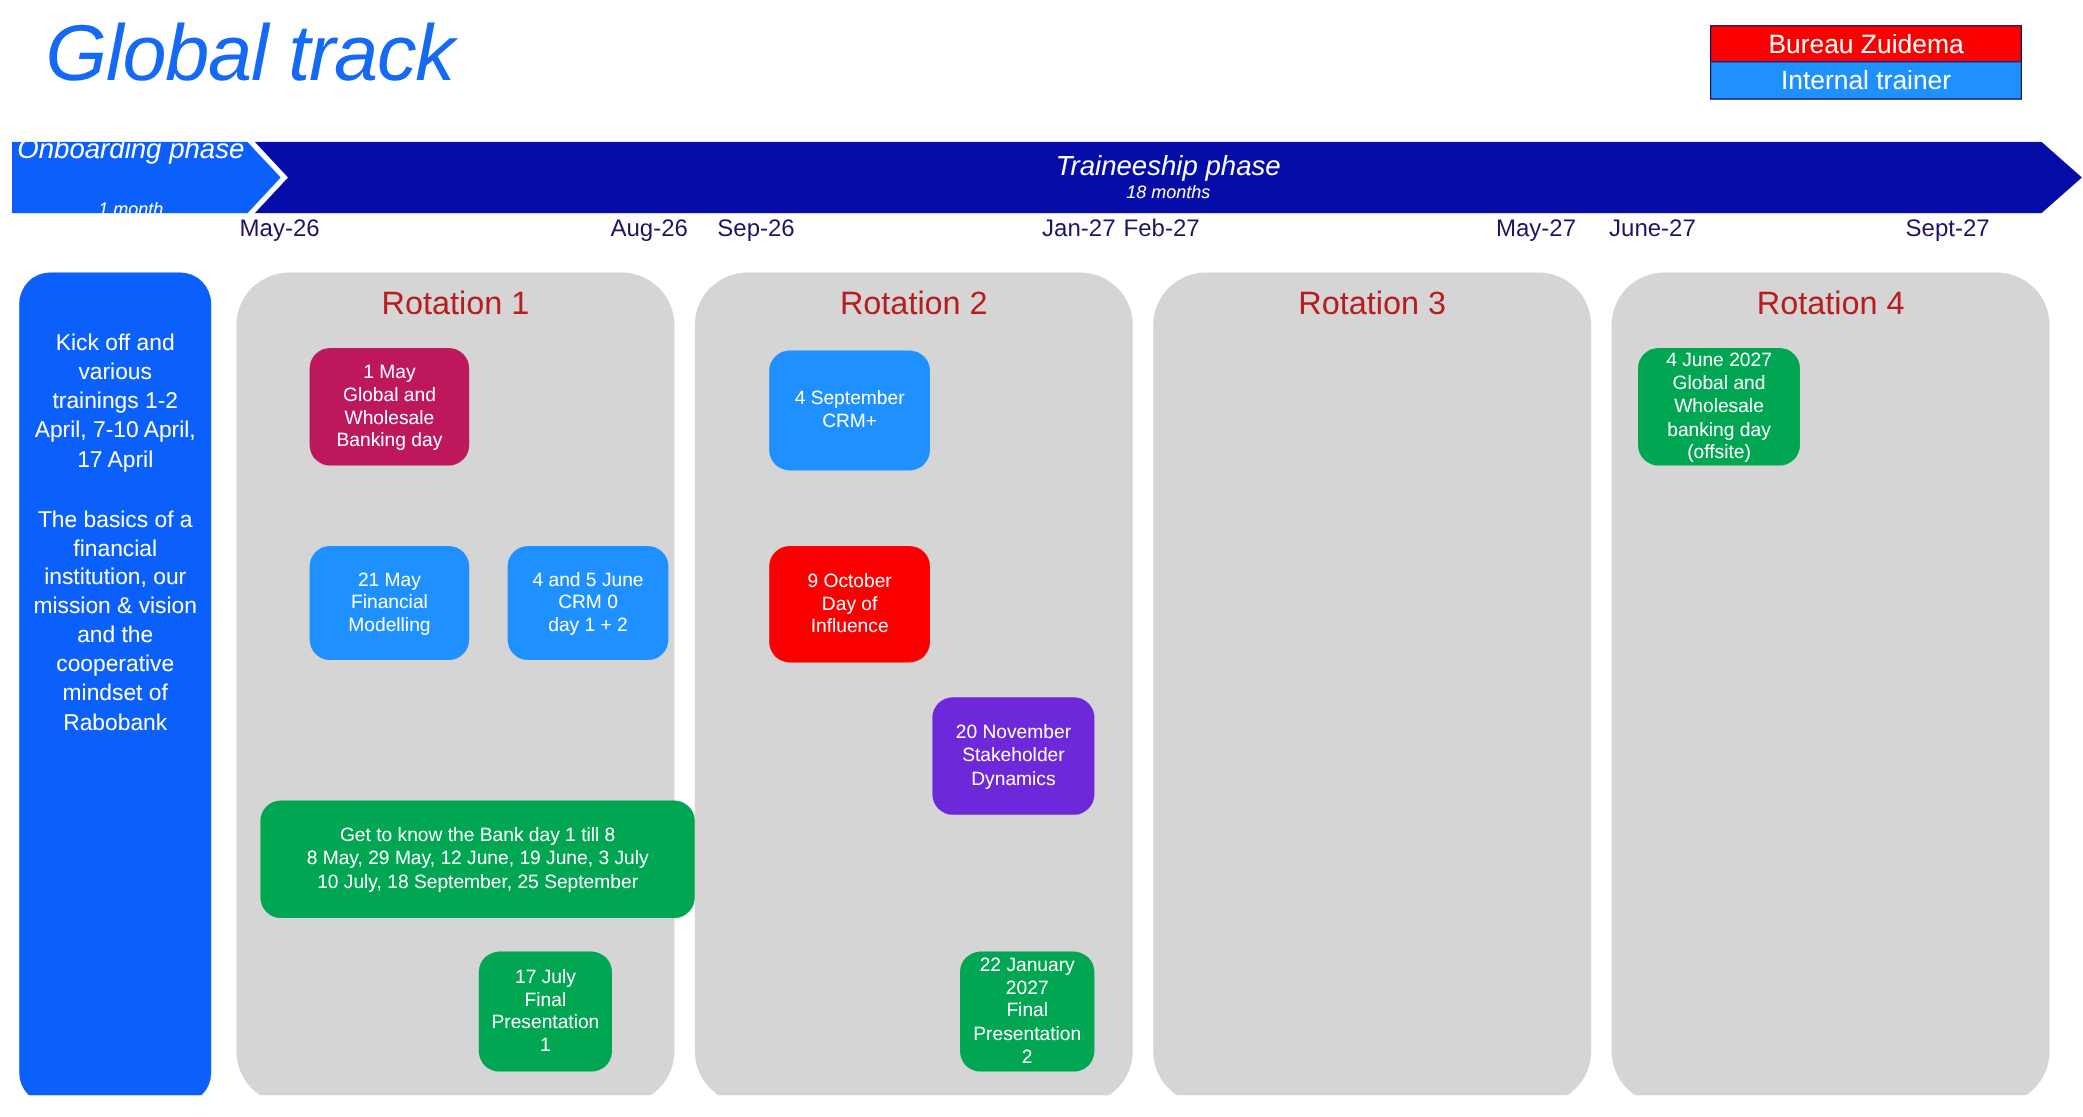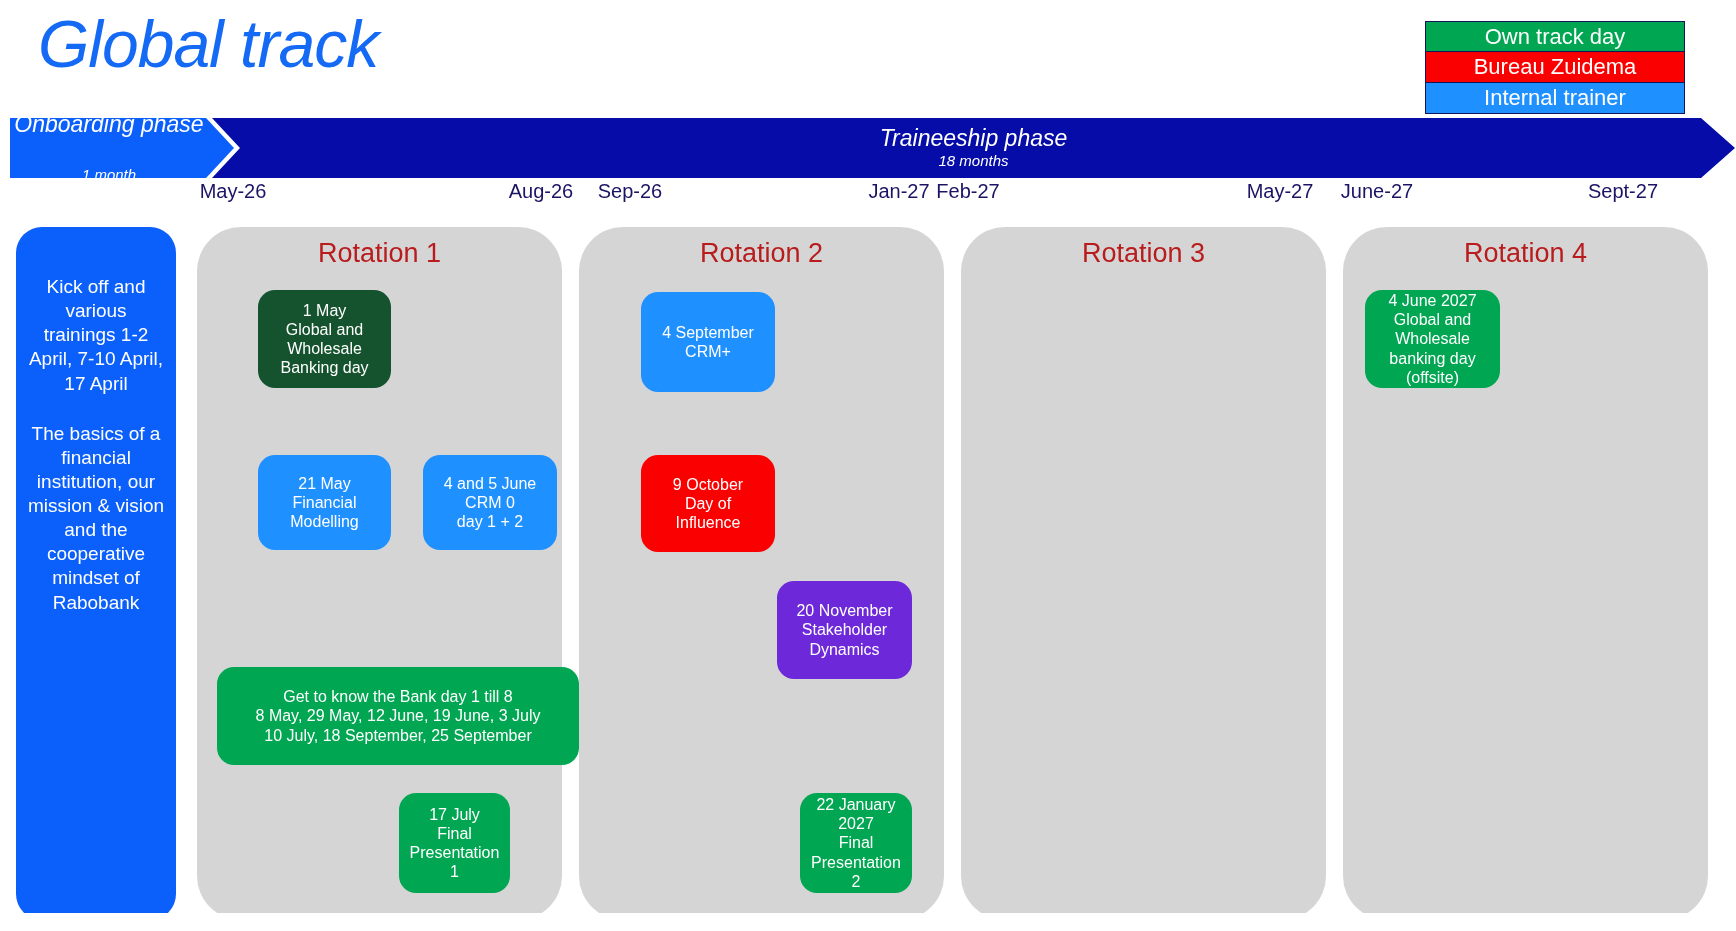--- a/index.html
+++ b/index.html
@@ -58,21 +58,20 @@
   }
 </style>
 </head>
 <body>
 
 <div class="canvas">
 
   <div class="title">Global track</div>
 
   <div class="legend">
-      <div class="legend-row" style="background: rgb(0, 166, 81);">Own track day</div>
       <div class="legend-row" style="background: rgb(251, 0, 0);">Bureau Zuidema</div>
       <div class="legend-row" style="background: rgb(30, 144, 255);">Internal trainer</div>
     </div>
 
   <div class="onboarding-arrow">
     <div class="phase-label">Onboarding phase</div>
     <div class="phase-sub">1 month</div>
   </div>
 
   <div class="traineeship-arrow">
@@ -105,21 +104,21 @@
       </div>
       <div class="rotation-box" style="left: 961px;">
         <div class="rotation-title">Rotation 3</div>
       </div>
       <div class="rotation-box" style="left: 1343px;">
         <div class="rotation-title">Rotation 4</div>
       </div>
     </div>
 
   <div id="events-layer">
-      <div class="event-card" style="left: 258px; top: 290px; width: 133px; height: 98px; background: #14532d;">
+      <div class="event-card" style="left: 258px; top: 290px; width: 133px; height: 98px; background: #be185d;">
         <div class="event-line">1 May</div>
         <div class="event-line">Global and</div>
         <div class="event-line">Wholesale</div>
         <div class="event-line">Banking day</div>
       </div>
       <div class="event-card" style="left: 258px; top: 455px; width: 133px; height: 95px; background: rgb(30, 144, 255);">
         <div class="event-line">21 May</div>
         <div class="event-line">Financial</div>
         <div class="event-line">Modelling</div>
       </div>

